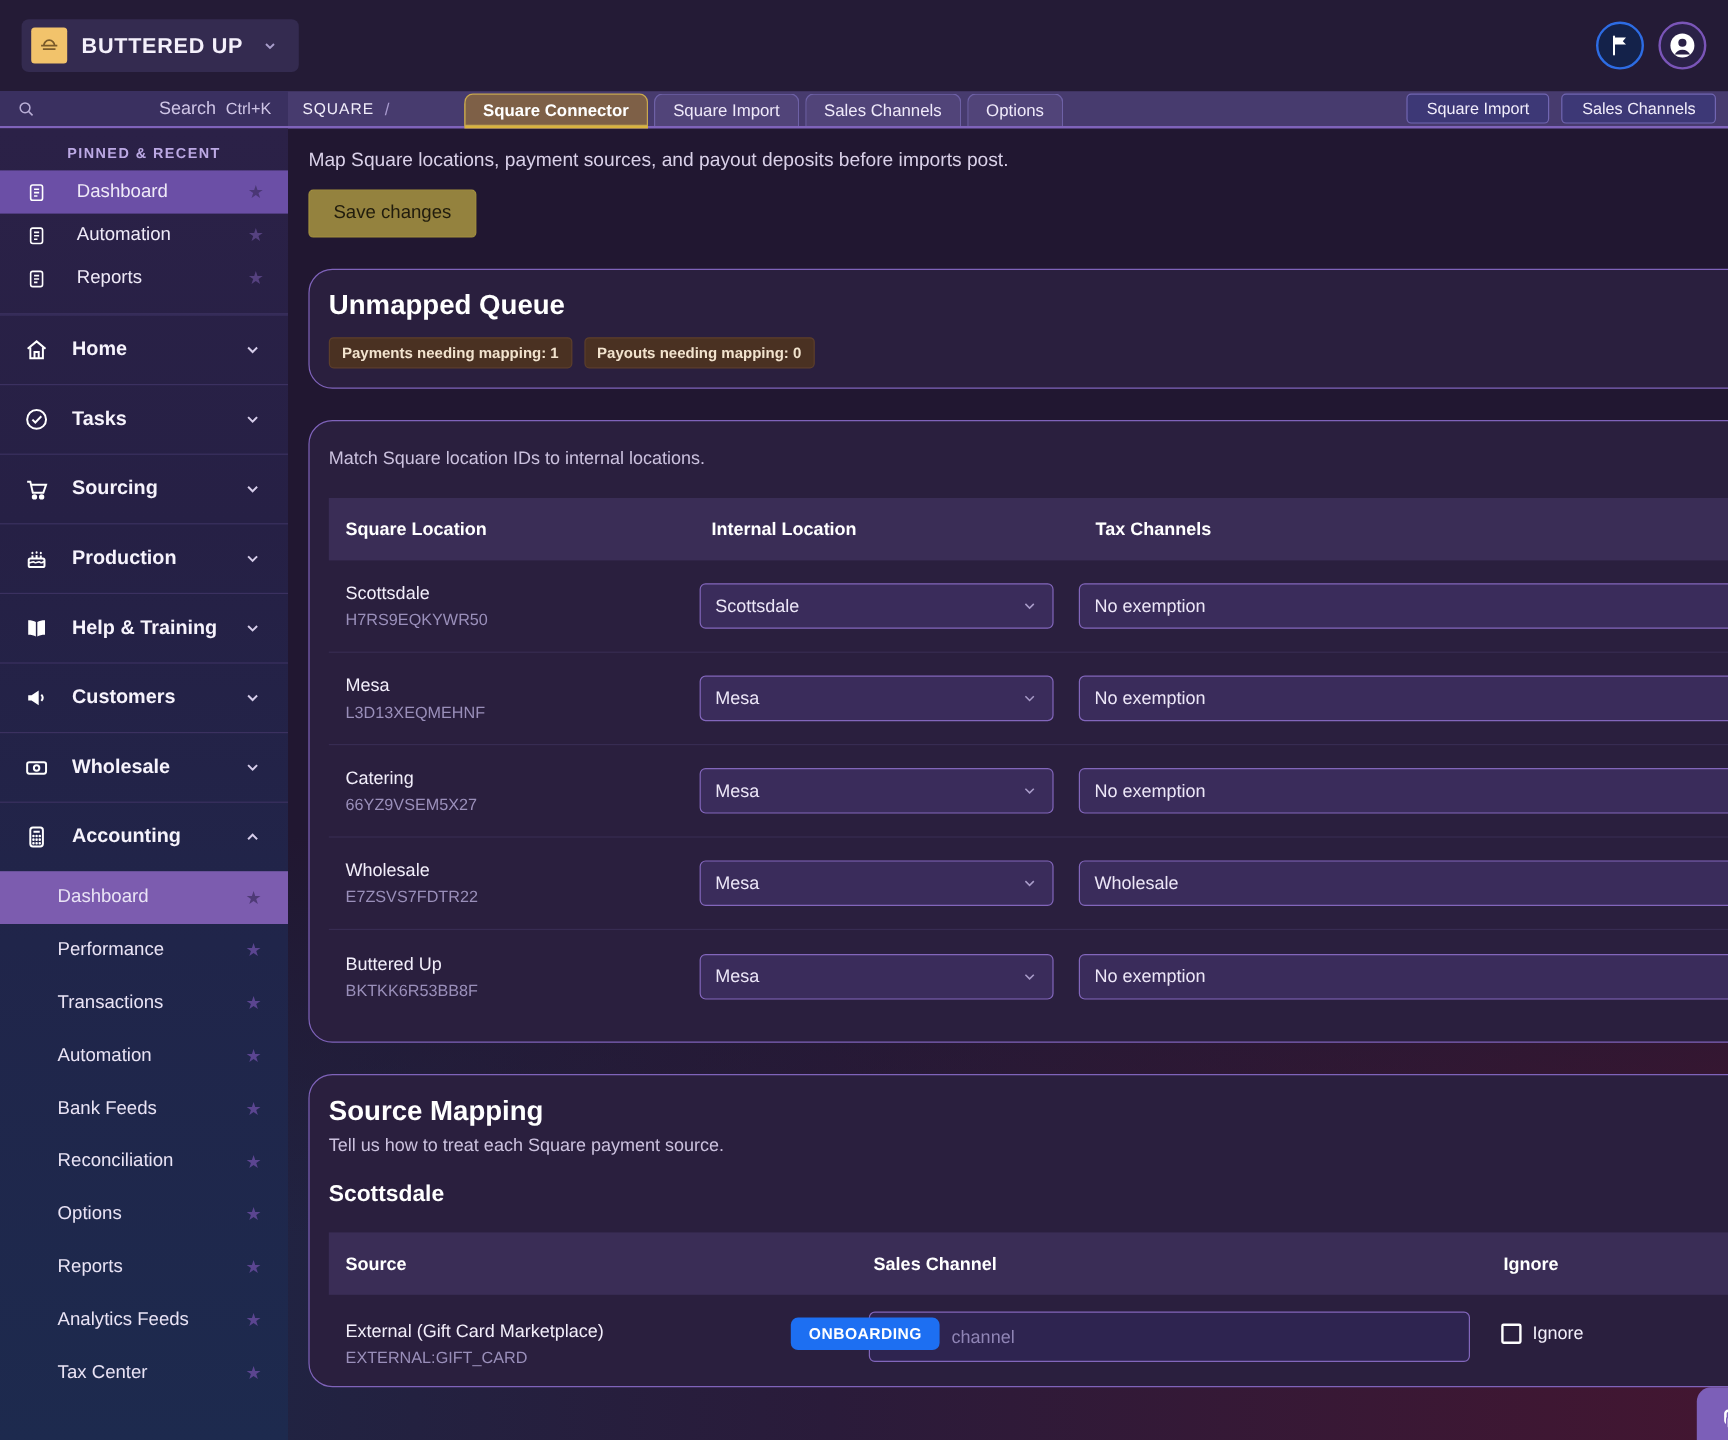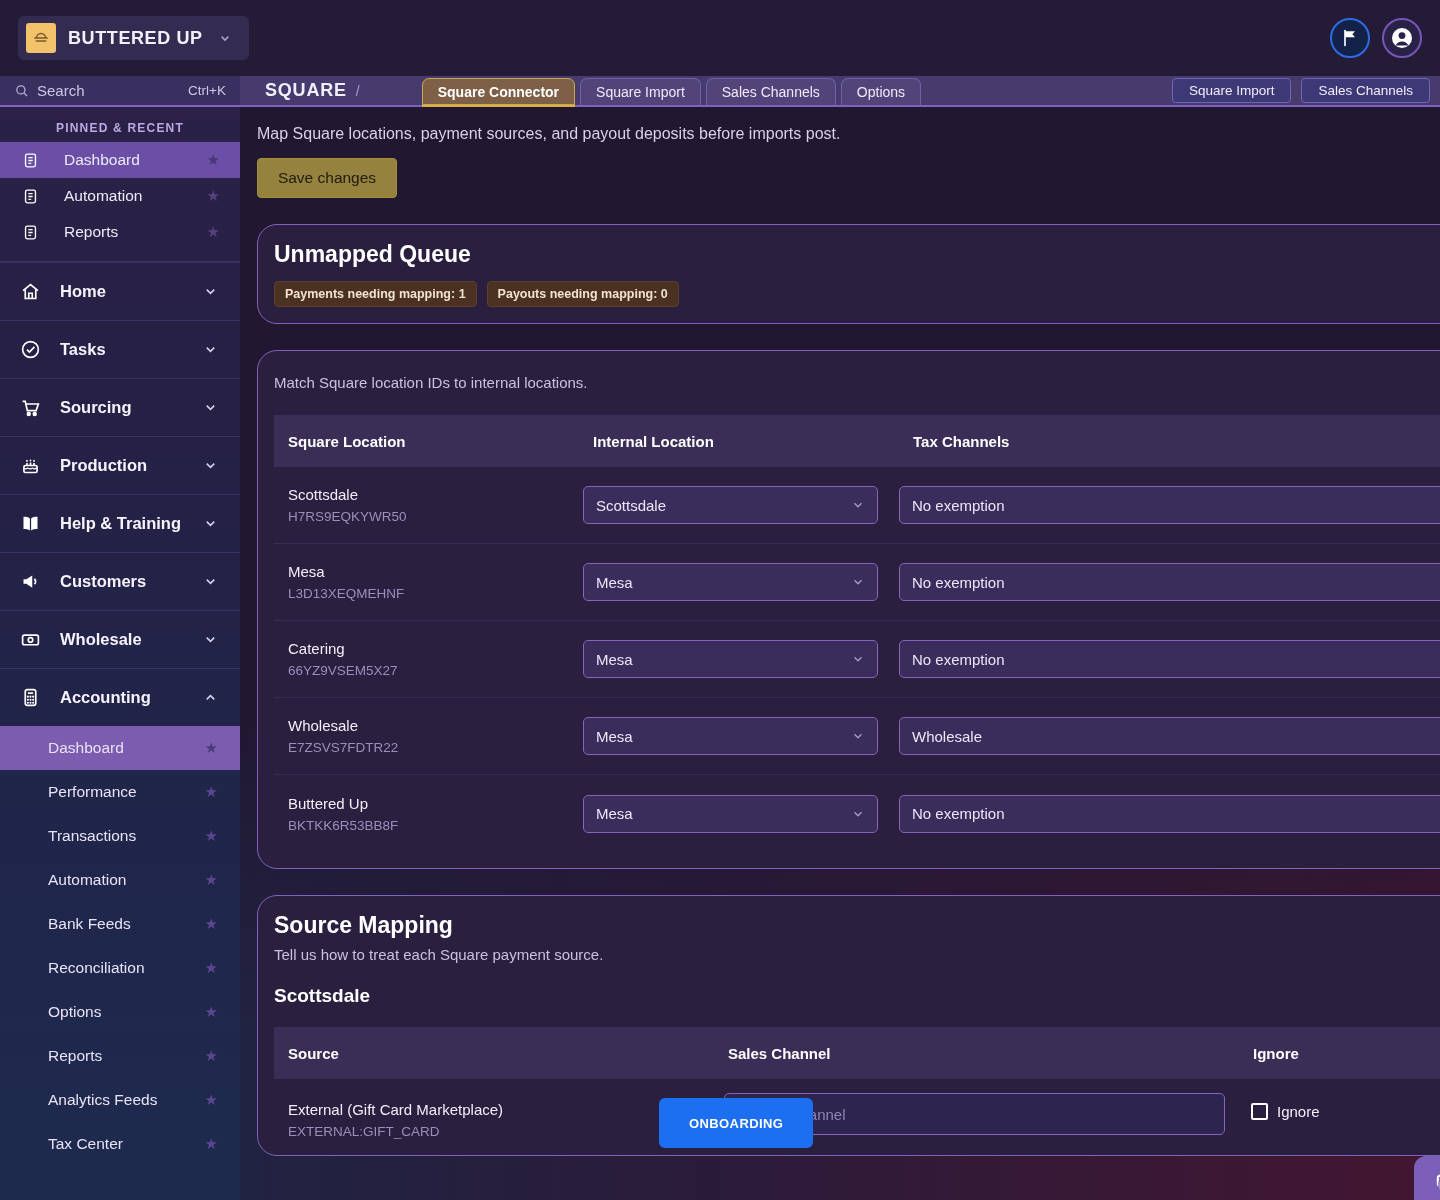--- a/index.html
+++ b/index.html
@@ -19,24 +19,24 @@
   .brand-name { font-size:18px; font-weight:bold; letter-spacing:.6px; color:#f4f0fb; }
   .brand-caret { color:#a99ecb; margin-left:2px; display:flex; }
   .top-actions { display:flex; gap:12px; }
   .circle-btn { width:40px; height:40px; border-radius:50%; display:flex; align-items:center; justify-content:center; cursor:pointer; }
   .flag-btn { background:#14224a; border:2px solid #2d6ce4; }
   .user-btn { background:#2a2147; border:2px solid #7a55b8; }
 
   
   .tabbar { height:31px; background:#473b6e; border-bottom:2px solid #7f63ba; display:flex; align-items:stretch; }
   .searchbox { width:240px; background:#3a3060; display:flex; align-items:center; padding:0 14px; gap:8px; cursor:pointer; }
-  .searchbox .s-label { flex:1; text-align:left; color:#cfc5e6; font-size:15px; }
+  .searchbox .s-label { flex:1; text-align:right; color:#cfc5e6; font-size:15px; }
   .searchbox .s-kbd { color:#cfc5e6; font-size:13.5px; }
   .crumb { display:flex; align-items:center; padding:0 14px 0 12px; gap:9px; }
-  .crumb .c-name { font-weight:bold; font-size:18px; letter-spacing:.8px; color:#f2eefb;margin-left:13px; }
+  .crumb .c-name { font-weight:normal; font-size:13px; letter-spacing:.8px; color:#f2eefb; }
   .crumb .c-sep { color:#a99bd0; font-size:14px; }
   .tabs { display:flex; align-items:flex-end; gap:5px;padding-left:48px; }
   .tab { height:27px; margin-top:2px; display:flex; align-items:center; padding:0 15px; font-size:14px; color:#efe9fa;
          background:#514479; border:1px solid #6e61a6; border-bottom:none; border-radius:7px 7px 0 0; cursor:pointer; white-space:nowrap; }
   .tab.active { background:#7e6047; border:1px solid #c9a84e; font-weight:bold; color:#fff; box-shadow:0 2px 0 #d9b33f; }
   .tab-actions { margin-left:auto; display:flex; align-items:center; gap:10px; padding-right:10px; }
   .tab-action { height:25px; display:flex; align-items:center; padding:0 16px; background:#3d3876; border:1px solid #7166b2; border-radius:4px; font-size:13.5px; color:#f1edfb; cursor:pointer; white-space:nowrap; }
 
   
   .shell { display:flex; height:1093px; }
@@ -92,21 +92,21 @@
   .group-head { margin-top:22px; font-size:19px; font-weight:bold; }
   .src-table { margin-top:20px; }
   .src-head { display:grid; grid-template-columns:440px 525px 1fr; background:#3a2d56; height:52px; align-items:center; }
   .src-head > div { padding-left:14px; font-size:15px; font-weight:bold; }
   .src-row { display:grid; grid-template-columns:440px 525px 1fr; padding-top:12px; align-items:start; }
   .src-name-cell { padding-left:14px; padding-top:10px; }
   .channel-wrap { position:relative; margin-left:10px; margin-top:2px; }
   .channel-input { width:501px; height:42px; background:#2e2450; border:1px solid #8266bb; border-radius:5px;
                    color:#ece6f7; font-size:15px; font-family:inherit; padding:0 12px 0 68px; }
   .channel-input::placeholder { color:#8f84b5; }
-  .onboard-badge { position:absolute; left:-65px; top:5px; height:50px; display:flex; align-items:center; padding:0 30px;
+  .onboard-badge { position:absolute; left:-65px; top:5px; height:27px; display:flex; align-items:center; padding:0 15px;
                    background:#1d6ff2; border-radius:6px; font-size:13px; font-weight:bold; letter-spacing:.4px; color:#fff; cursor:pointer; }
   .ignore-cell { display:flex; align-items:center; gap:9px; padding-left:12px; padding-top:12px; }
   .checkbox { width:17px; height:17px; border:2px solid #fff; border-radius:2px; background:transparent; cursor:pointer; }
   .ignore-label { font-size:15px; color:#f2eefa; }
 
   .chat-btn { position:absolute; right:21px; bottom:-14px; width:64px; height:58px; background:#7c5fb8; border:none;
               border-radius:12px; display:flex; align-items:center; justify-content:center; cursor:pointer; }
 
   svg { display:block; }
 </style>

